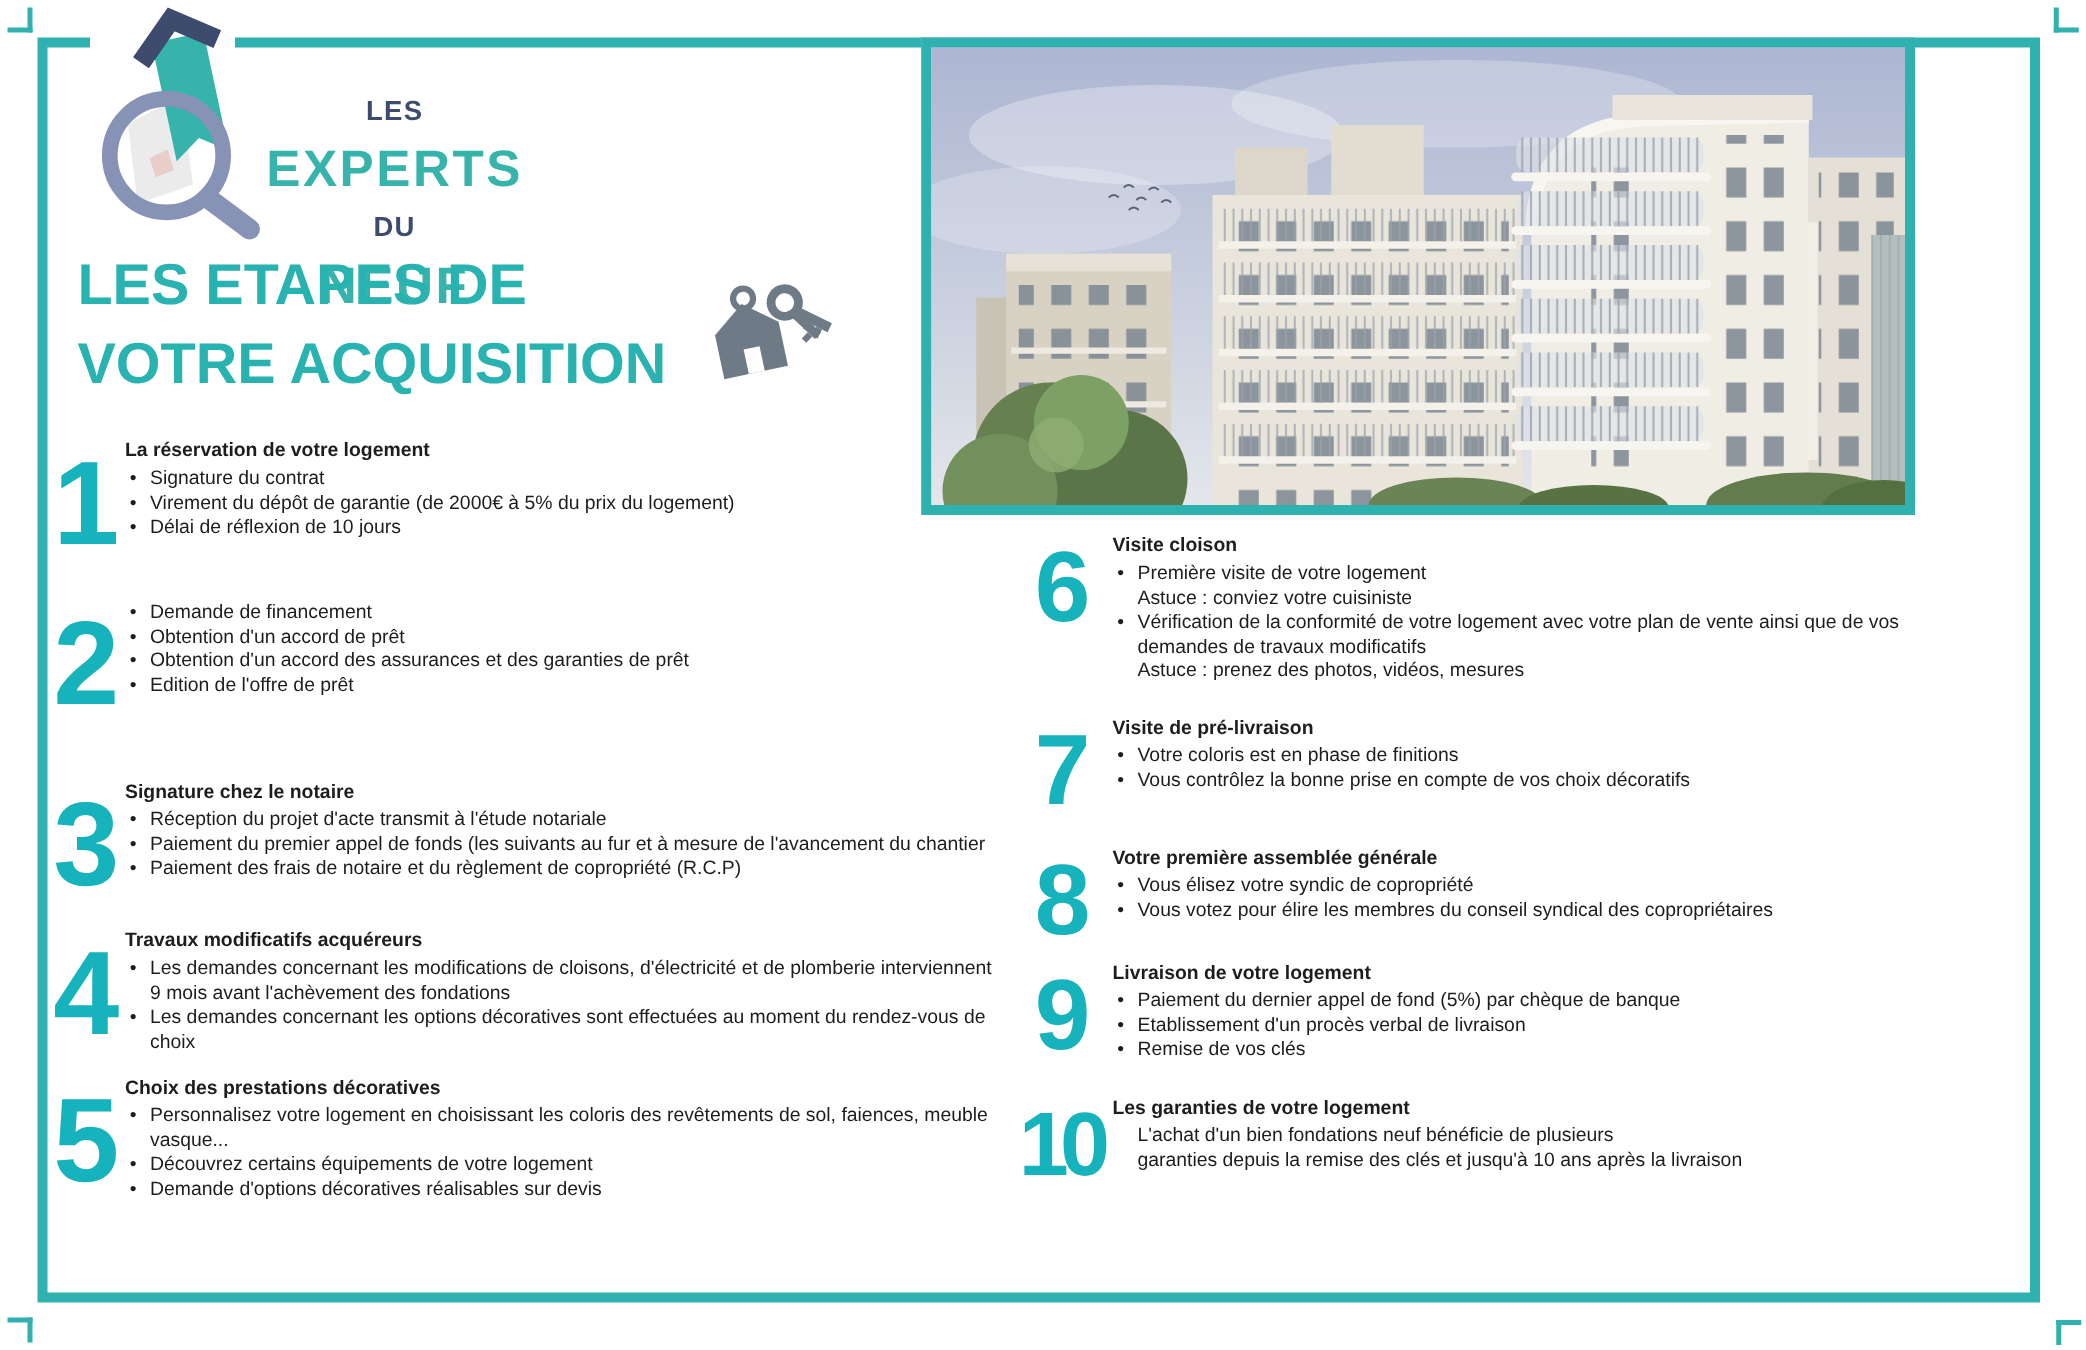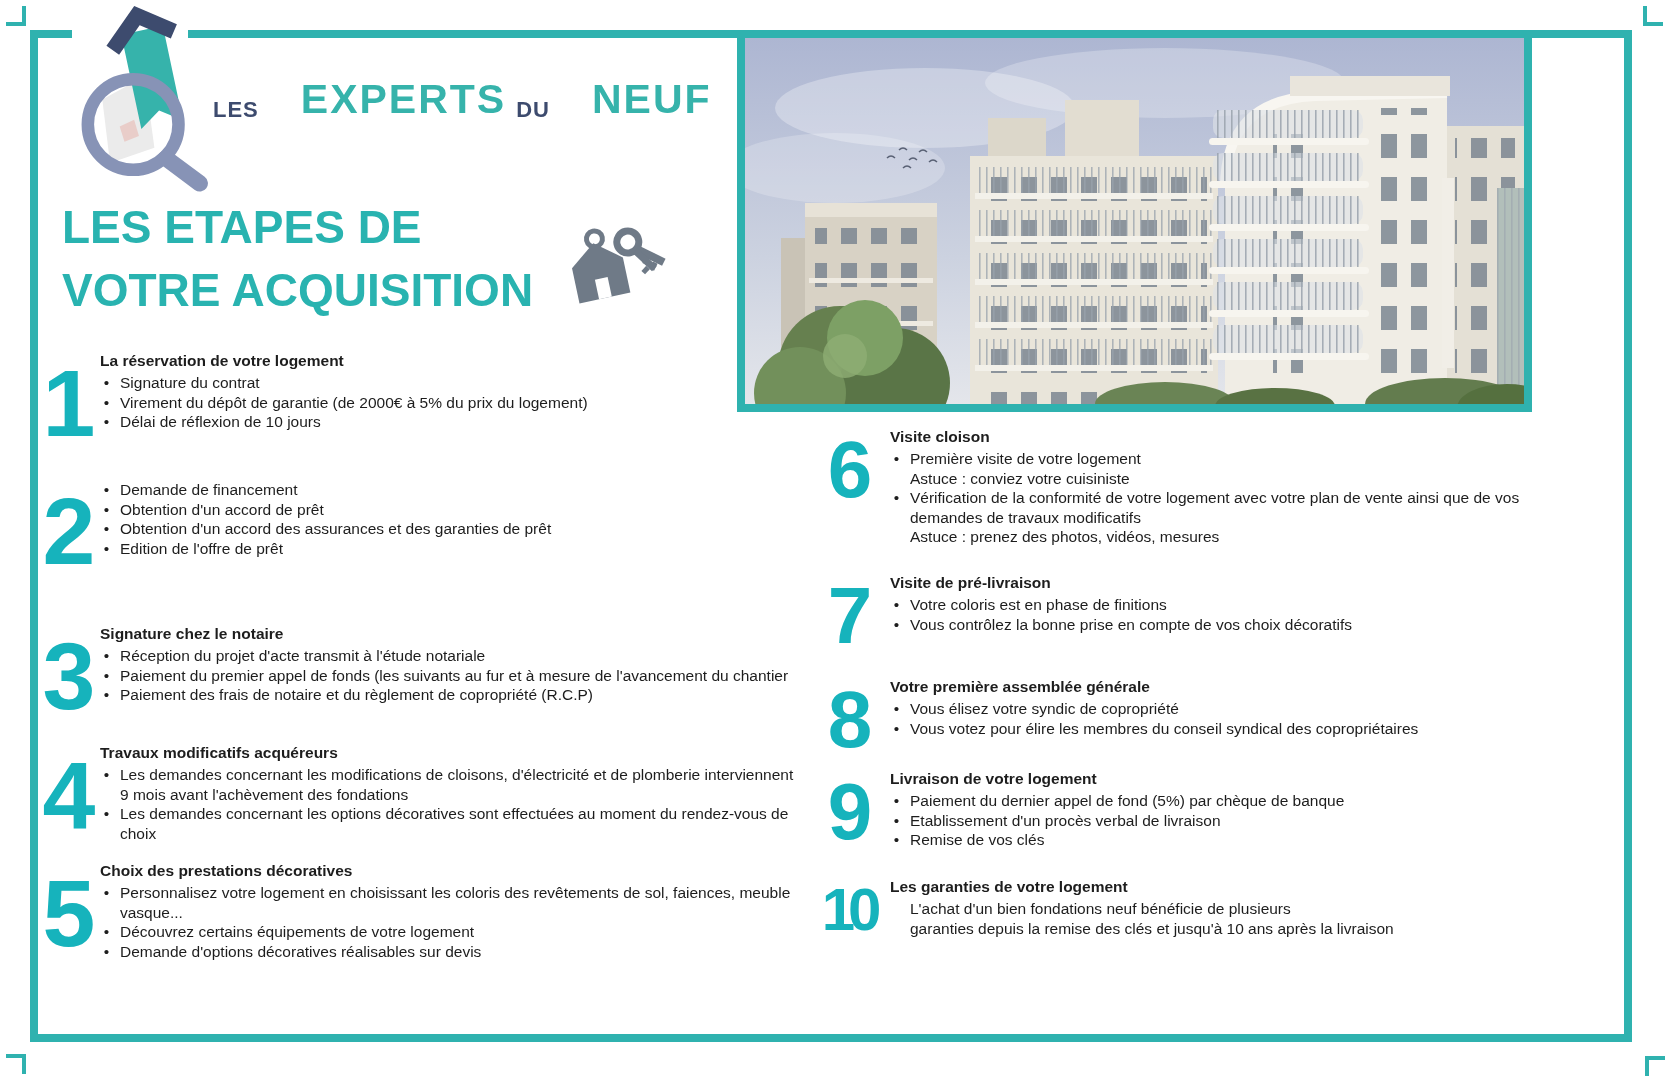--- a/index.html
+++ b/index.html
@@ -17,43 +17,43 @@
     border:8px solid var(--accent);z-index:1;}
   .bracket{position:absolute;width:20px;height:20px;z-index:1;}
   .br-tl{left:6px;top:6px;border-right:4px solid var(--accent);border-bottom:4px solid var(--accent);}
   .br-tr{left:1643px;top:6px;border-left:4px solid var(--accent);border-bottom:4px solid var(--accent);}
   .br-bl{left:6px;top:1054px;border-right:4px solid var(--accent);border-top:4px solid var(--accent);}
   .br-br{left:1645px;top:1056px;border-left:4px solid var(--accent);border-top:4px solid var(--accent);}
   .frame-gap{position:absolute;left:72px;top:24px;width:116px;height:18px;background:#fff;z-index:2;}
 
   
   .logo-icon{position:absolute;left:56px;top:2px;width:164px;height:190px;z-index:3;}
-  .logo-text{position:absolute;left:213px;top:76px;display:flex;align-items:flex-end;gap:10px;z-index:3;white-space:nowrap;}
+  .logo-text{position:absolute;left:213px;top:76px;display:flex;align-items:center;gap:10px;z-index:3;white-space:nowrap;flex-direction:column;}
   .lw-small{font-size:22px;font-weight:700;color:var(--logo-navy);letter-spacing:1px;}
-  .lw-big{font-size:41px;font-weight:800;color:var(--logo-teal);letter-spacing:2px;margin-left:32px;}
+  .lw-big{font-size:41px;font-weight:800;color:var(--logo-teal);letter-spacing:2px;}
 
   
   .page-title{position:absolute;left:62px;top:196px;color:var(--title);
     font-size:46px;font-weight:800;line-height:63px;z-index:3;}
   .keys-icon{position:absolute;left:556px;top:220px;width:118px;height:88px;z-index:3;}
 
   
   .photo{position:absolute;left:737px;top:30px;width:795px;height:382px;
     border:8px solid var(--accent);z-index:2;background:#c8cfdf;}
   .photo svg{display:block;}
 
   
   .step{position:absolute;z-index:3;}
   .sL{left:40px;width:775px;}
   .sR{left:820px;width:705px;}
   .num{position:absolute;left:0;top:4px;color:var(--number);font-weight:800;
     line-height:1;text-align:center;}
   .sL .num{font-size:95px;width:58px;}
   .sR .num{top:2px;font-size:80px;width:60px;}
-  .step[data-step="right:4"] .num{font-size:60px;letter-spacing:-7px;width:72px;margin-left:-8px;}
+  .step[data-step="right:4"] .num{font-size:72px;letter-spacing:-7px;width:72px;margin-left:-8px;}
   .sL .content{margin-left:60px;max-width:706px;}
   .sR .content{margin-left:70px;max-width:636px;}
   .step-title{font-size:15.5px;font-weight:700;margin-bottom:3px;}
   .item{display:flex;font-size:15.5px;line-height:1.26;}
   .dot{width:13px;min-width:13px;text-align:center;margin-right:7px;}
   .nobullet .dot{visibility:hidden;}
 </style>
 </head>
 <body>
 

